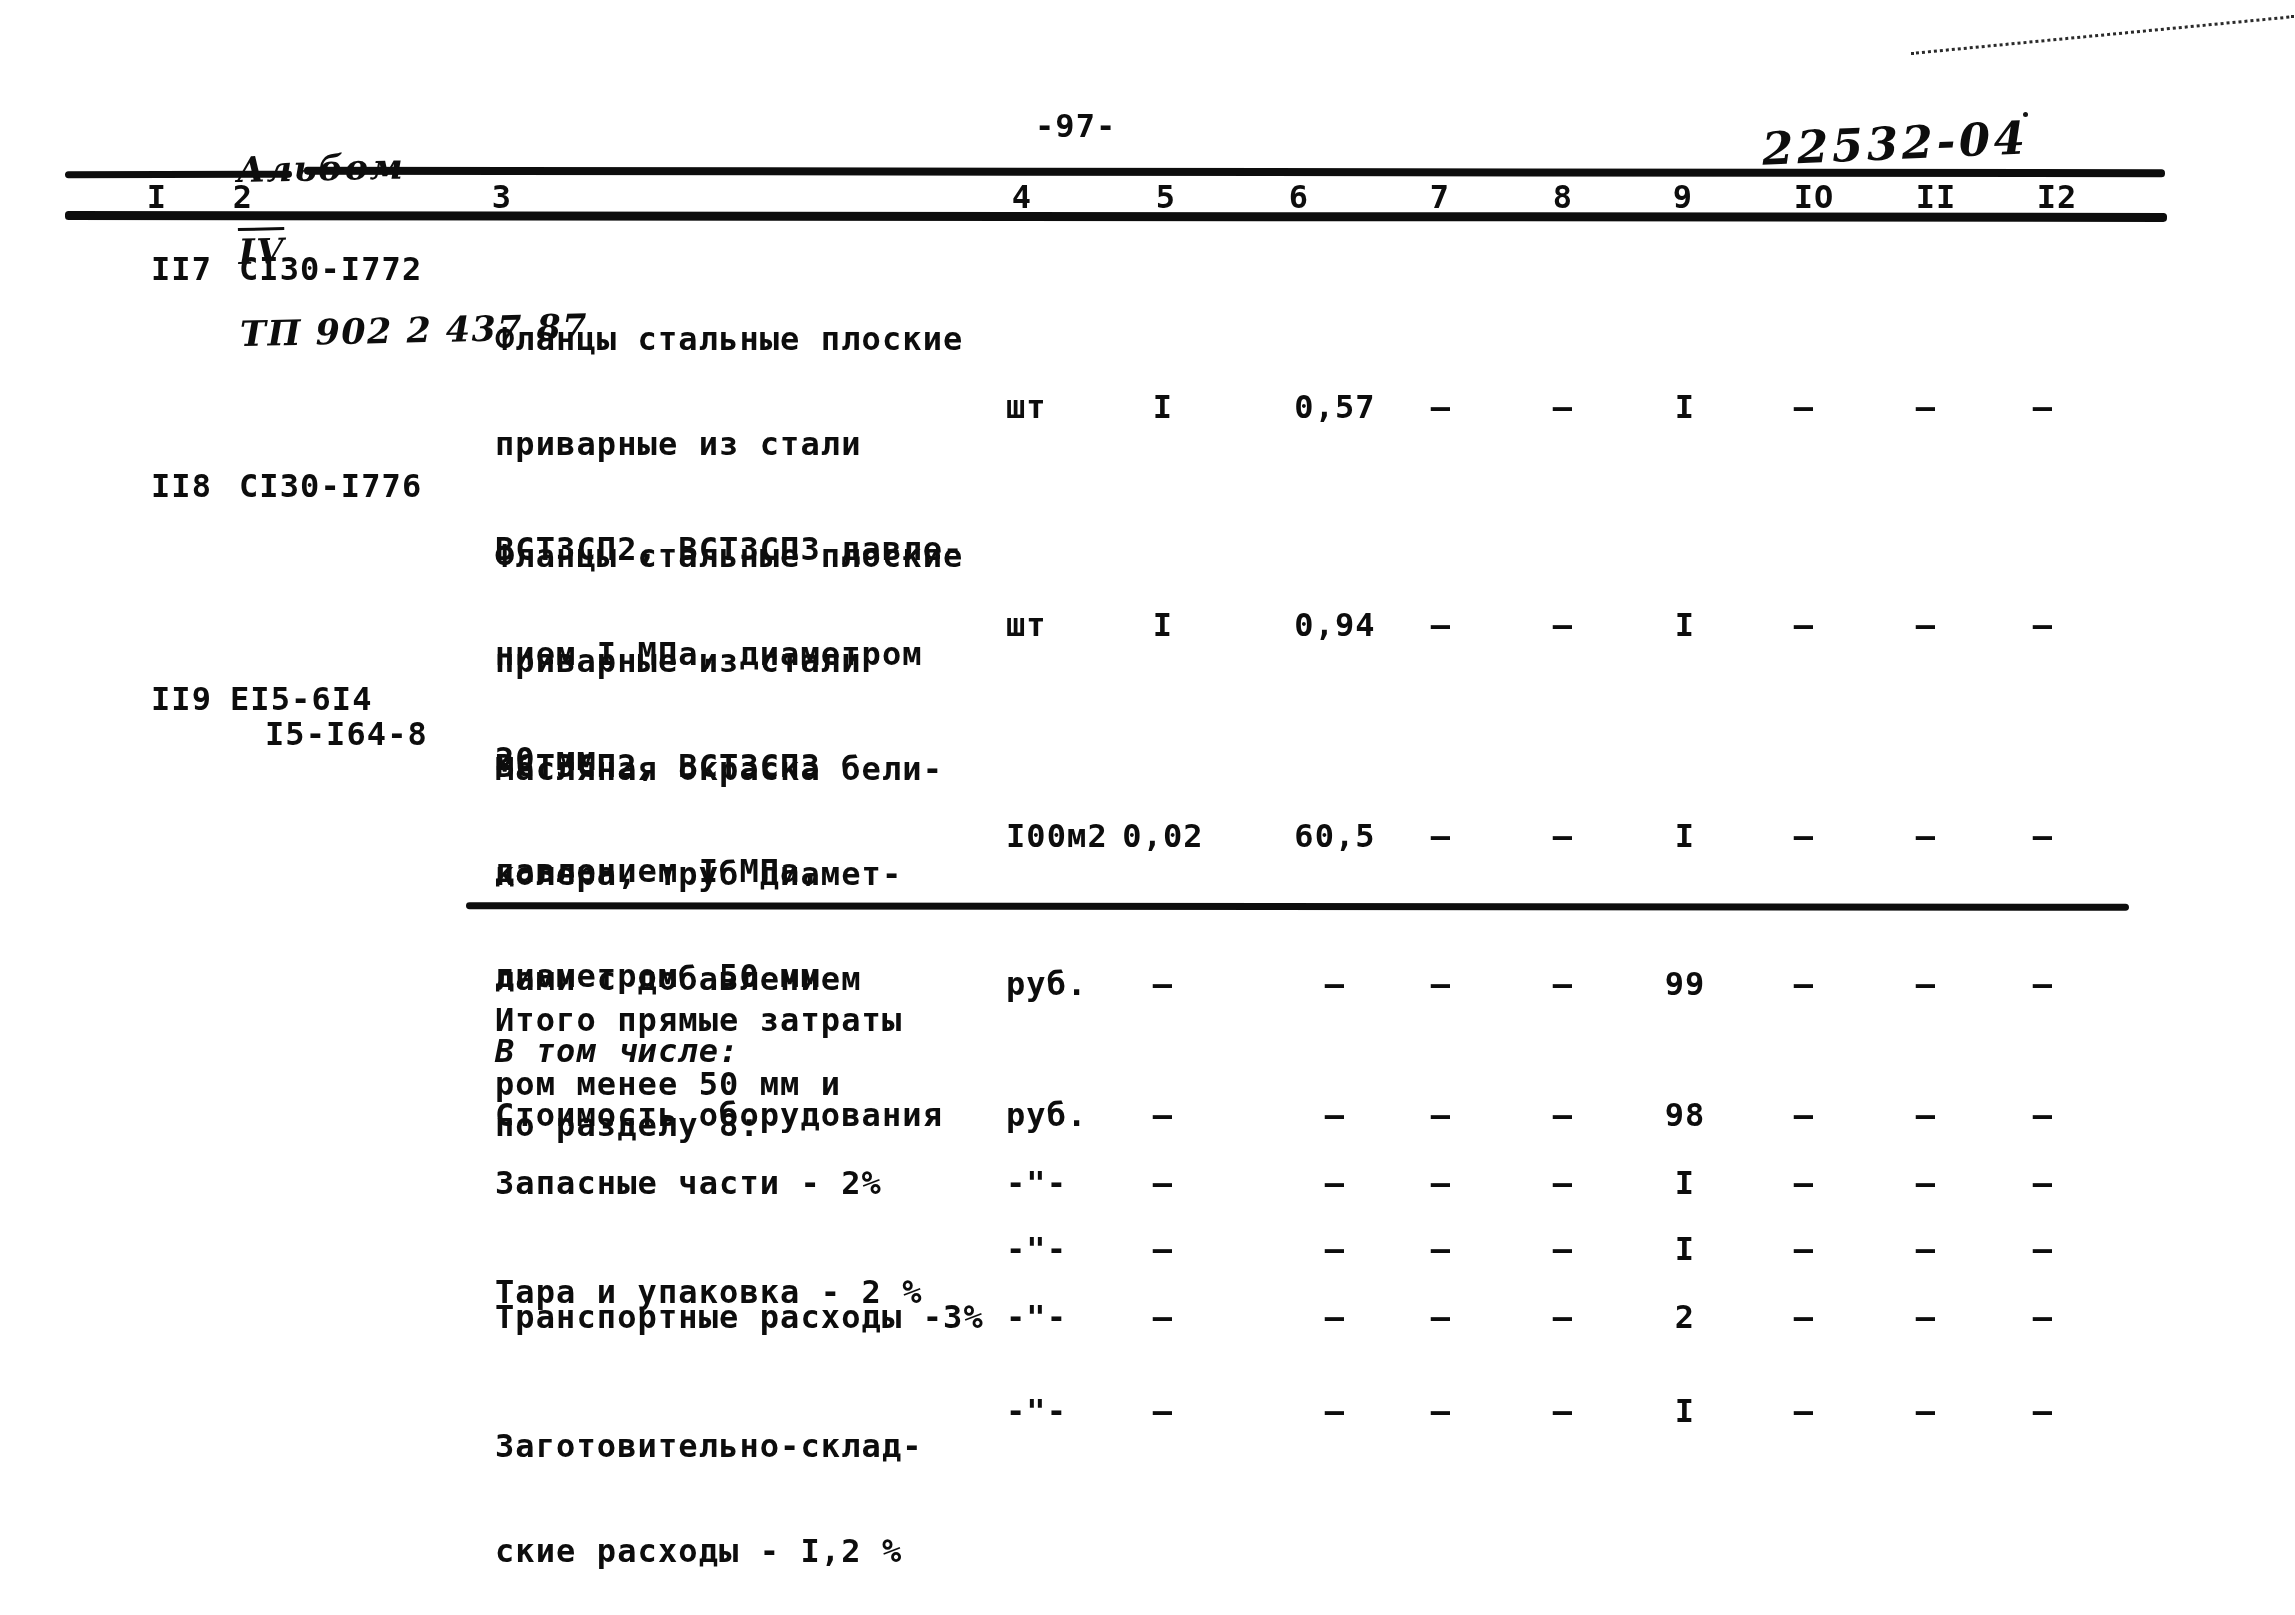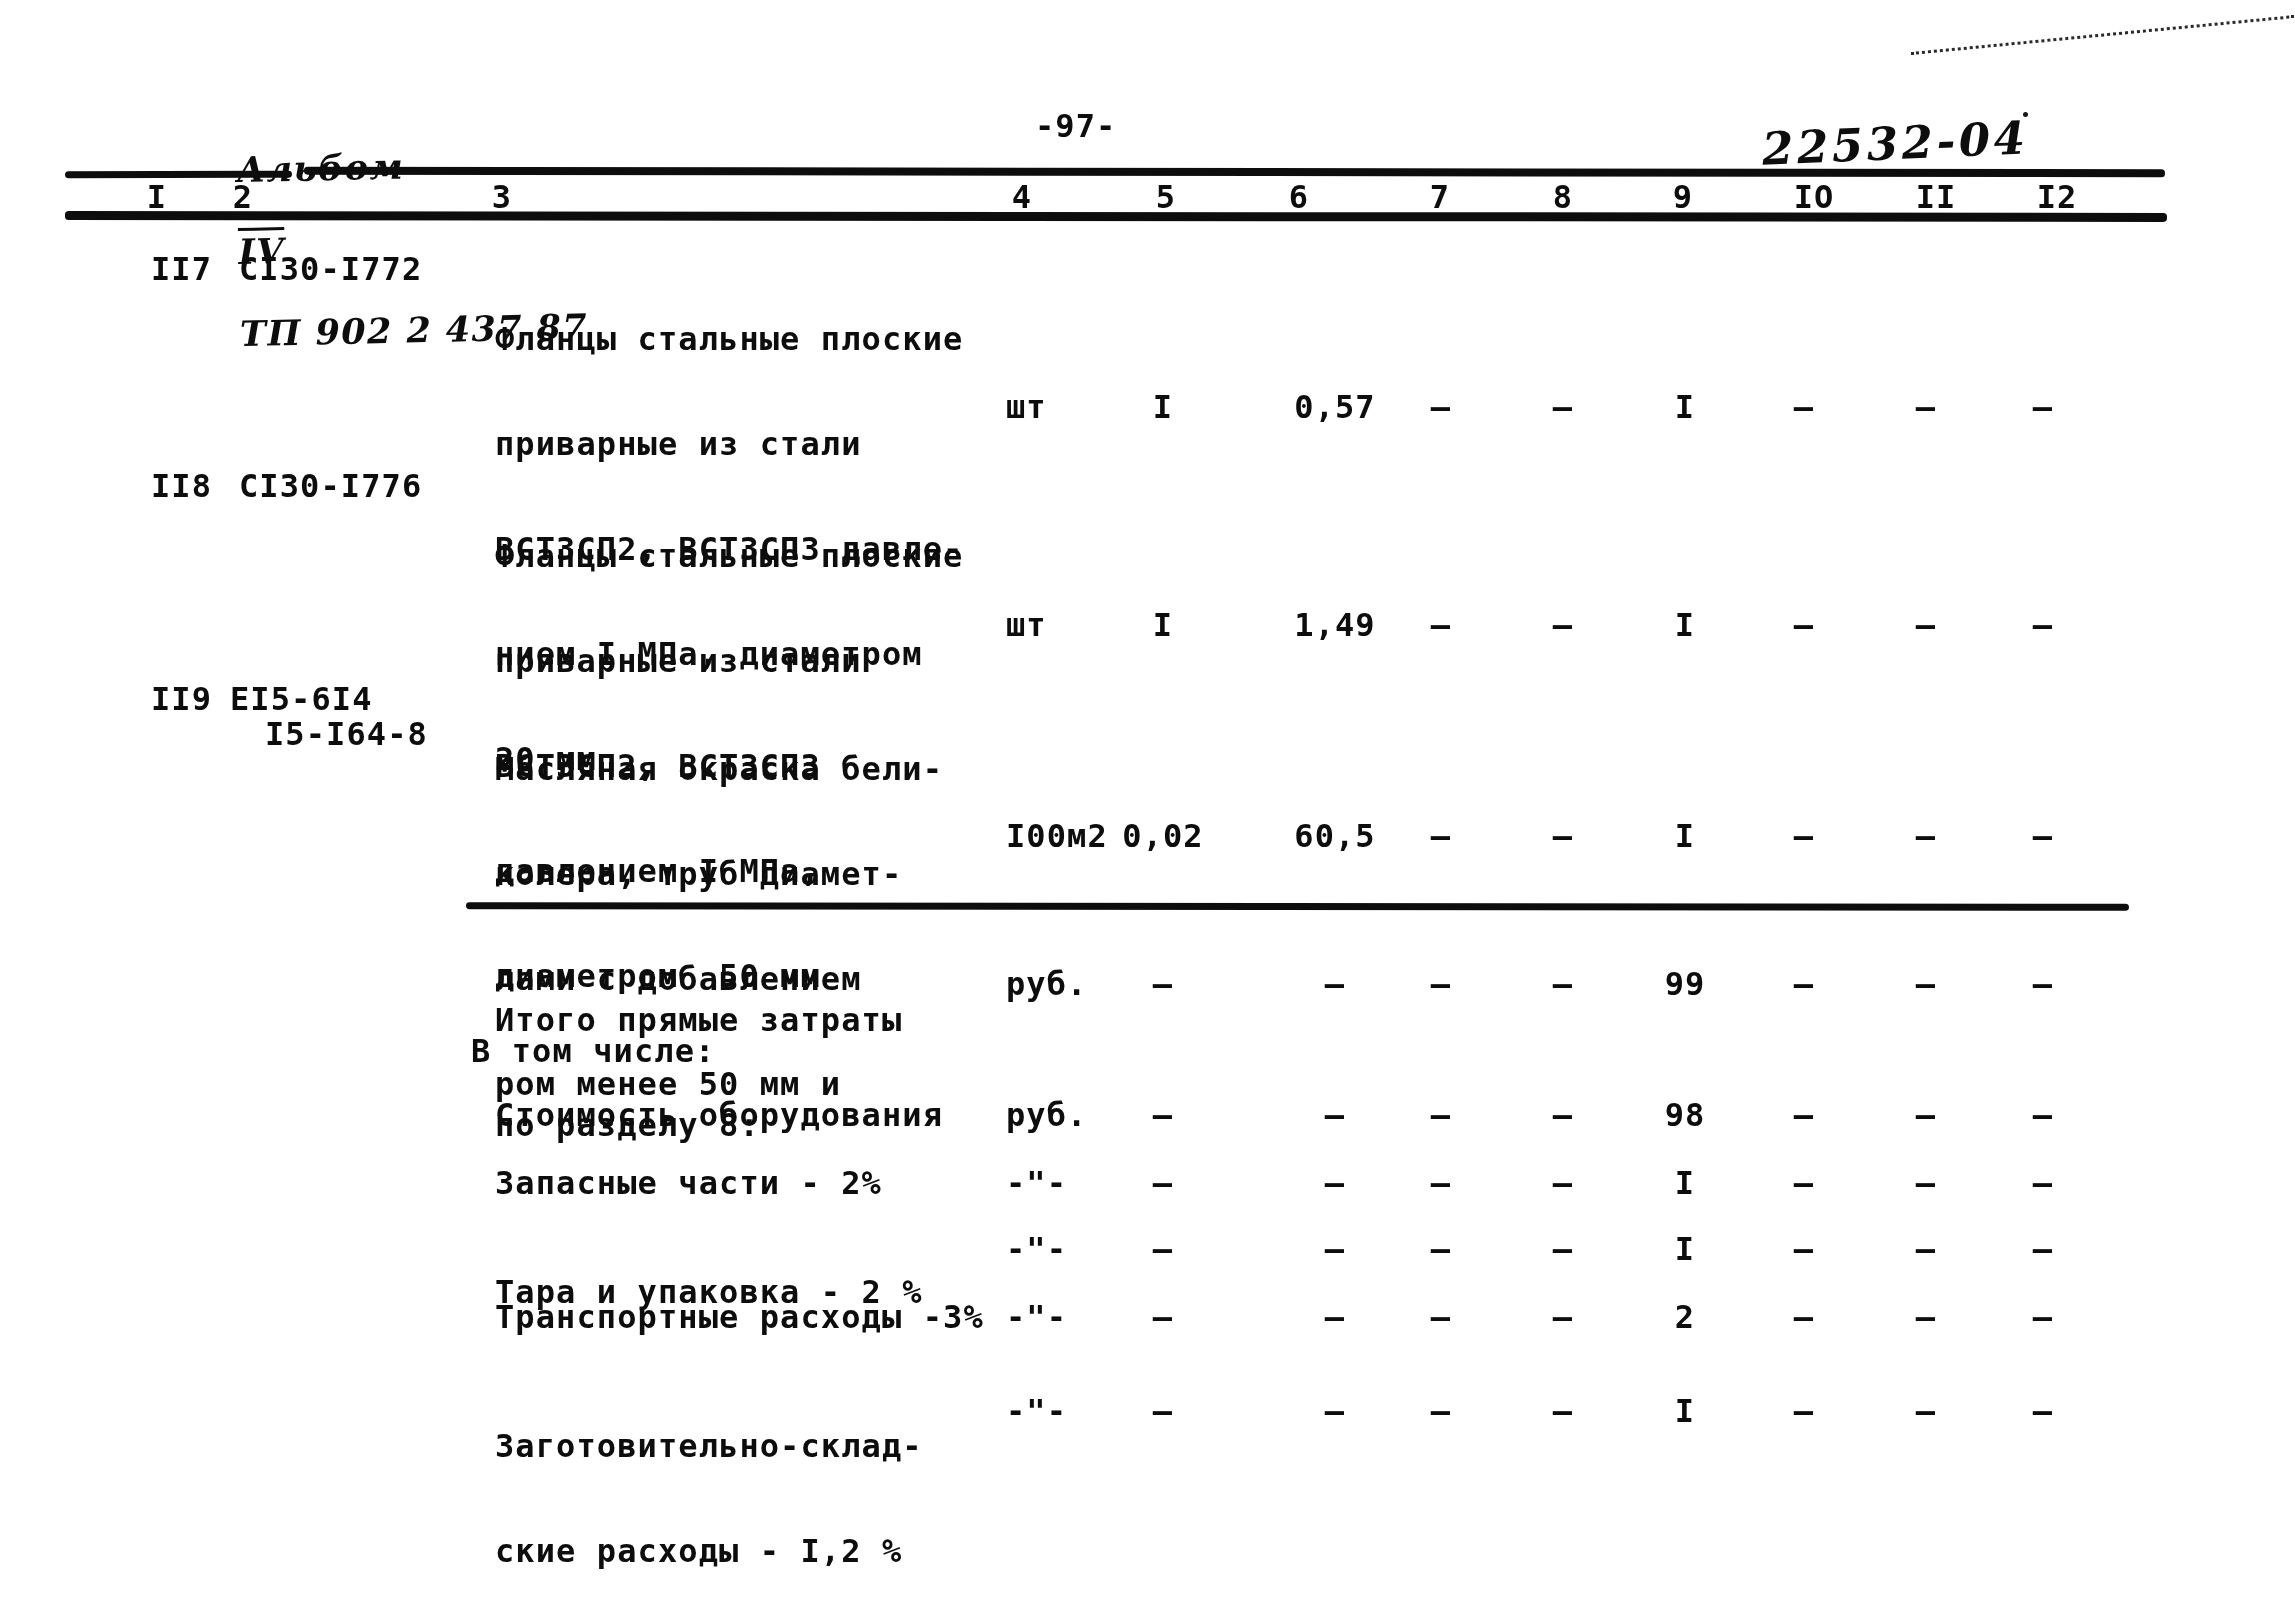--- a/index.html
+++ b/index.html
@@ -94,21 +94,21 @@
   <div class="t descblock" style="left:495px;top:469px;">
     <div>Фланцы стальные плоские</div>
     <div>приварные из стали</div>
     <div>ВСТ3СП2, ВСТ3СП3</div>
     <div>давлением I МПа,</div>
     <div>диаметром  50 мм</div>
   </div>
   <div class="vrow" style="top:608px;">
     <span class="t cell c4">шт</span>
     <span class="t cell c5">I</span>
-    <span class="t cell c6">1,49</span>
+    <span class="t cell c6">0,94</span>
     <span class="t cell c7">–</span>
     <span class="t cell c8">–</span>
     <span class="t cell c9">I</span>
     <span class="t cell c10">–</span>
     <span class="t cell c11">–</span>
     <span class="t cell c12">–</span>
   </div>
 
   <div class="t" style="left:151px;top:682px;">II9</div>
   <div class="t" style="left:230px;top:682px;">EI5-6I4</div>
@@ -142,21 +142,21 @@
     <span class="t cell c5">–</span>
     <span class="t cell c6">–</span>
     <span class="t cell c7">–</span>
     <span class="t cell c8">–</span>
     <span class="t cell c9">99</span>
     <span class="t cell c10">–</span>
     <span class="t cell c11">–</span>
     <span class="t cell c12">–</span>
   </div>
 
-  <div class="t" style="left:471px;top:1034px;">В том числе:</div>
+  <div class="t" style="left:495px;top:1034px;font-style:italic;">В том числе:</div>
 
   <div class="t" style="left:495px;top:1098px;">Стоимость оборудования</div>
   <div class="vrow" style="top:1098px;">
     <span class="t cell c4">руб.</span>
     <span class="t cell c5">–</span>
     <span class="t cell c6">–</span>
     <span class="t cell c7">–</span>
     <span class="t cell c8">–</span>
     <span class="t cell c9">98</span>
     <span class="t cell c10">–</span>

